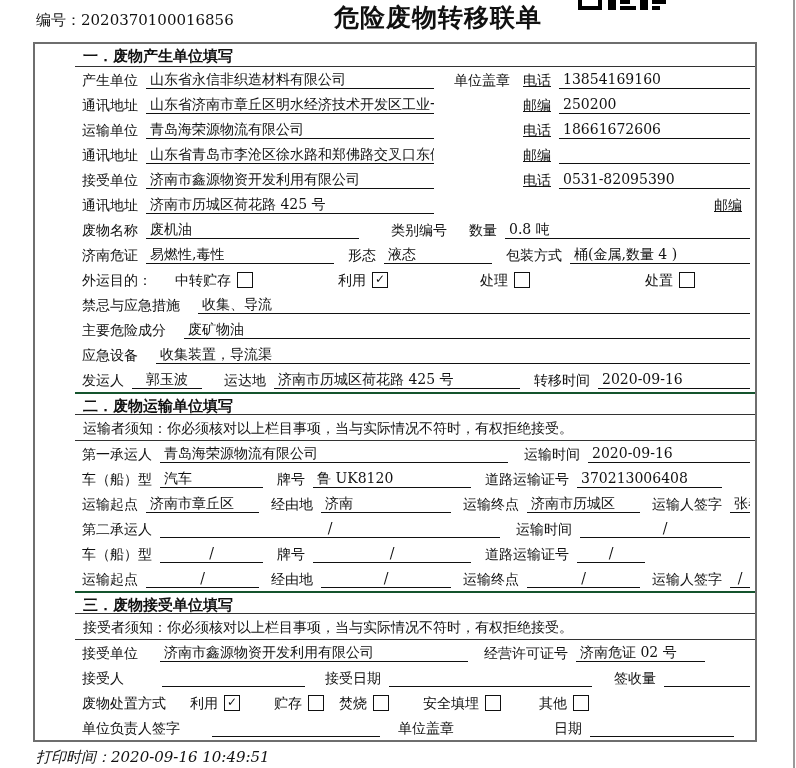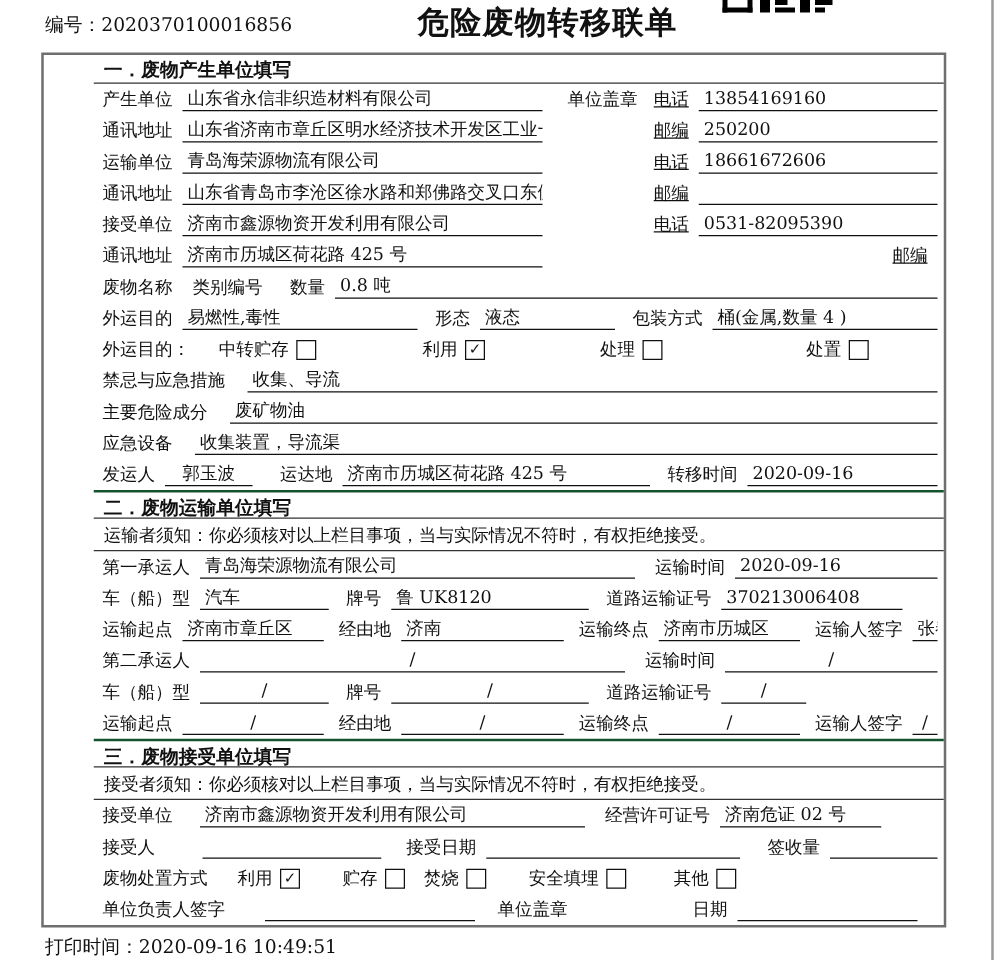--- a/index.html
+++ b/index.html
@@ -37,21 +37,21 @@
   .val{border-bottom:1px solid #111;white-space:nowrap;overflow:hidden;
     padding:0 4px;flex:none;line-height:17px;}
   .grow{flex:1;}
   .ml-a{margin-left:auto;text-decoration:underline;}
   .ctr{text-align:center;}
   .cbox{width:14px;height:14px;flex:none;border:1px solid #111;margin-left:6px;
     margin-bottom:1px;font-size:12px;line-height:13px;text-align:center;
     font-family:"DejaVu Sans","Liberation Sans",sans-serif;}
   .opt{display:flex;align-items:flex-end;flex:none;}
   .opt .lab{margin-right:0;}
-  .print-line{position:absolute;left:36px;top:748px;font-size:15px;white-space:nowrap;}
+  .print-line{position:absolute;left:36px;top:748px;font-size:15px;white-space:nowrap;font-style:italic;}
   .page-edge{position:absolute;right:1px;top:0;width:2px;height:768px;background:#9a9a9a;}
 </style>
 </head>
 <body>
 
 <div class="doc-no"><span>编号：</span><span>2020370100016856</span></div>
 <div class="main-title">危险废物转移联单</div>
 
 <div class="qr-frag">
   <div class="qr-b1"></div>
@@ -100,26 +100,27 @@
     <span class="lab ml-a">电话</span>
     <span class="val" style="width:183px">0531-82095390</span>
   </div>
   <div class="row">
     <span class="lab">通讯地址</span>
     <span class="val" style="width:280px">济南市历城区荷花路 425 号</span>
     <span class="lab ml-a">邮编</span>
   </div>
   <div class="row">
     <span class="lab">废物名称</span>
-    <span class="lab" style="margin-left:8px">类别编号</span>
+    <span class="val" style="width:205px">废机油</span>
+    <span class="lab" style="margin-left:32px">类别编号</span>
     <span class="lab" style="margin-left:14px">数量</span>
     <span class="val grow">0.8 吨</span>
   </div>
   <div class="row">
-    <span class="lab">外运目的</span>
+    <span class="lab">济南危证</span>
     <span class="val" style="width:180px">易燃性,毒性</span>
     <span class="lab" style="margin-left:14px">形态</span>
     <span class="val" style="width:100px">液态</span>
     <span class="lab" style="margin-left:14px">包装方式</span>
     <span class="val grow">桶(金属,数量 4 )</span>
   </div>
   <div class="row">
     <span class="lab">外运目的：</span>
     <span class="opt" style="margin-left:15px">
       <span class="lab">中转贮存</span>

